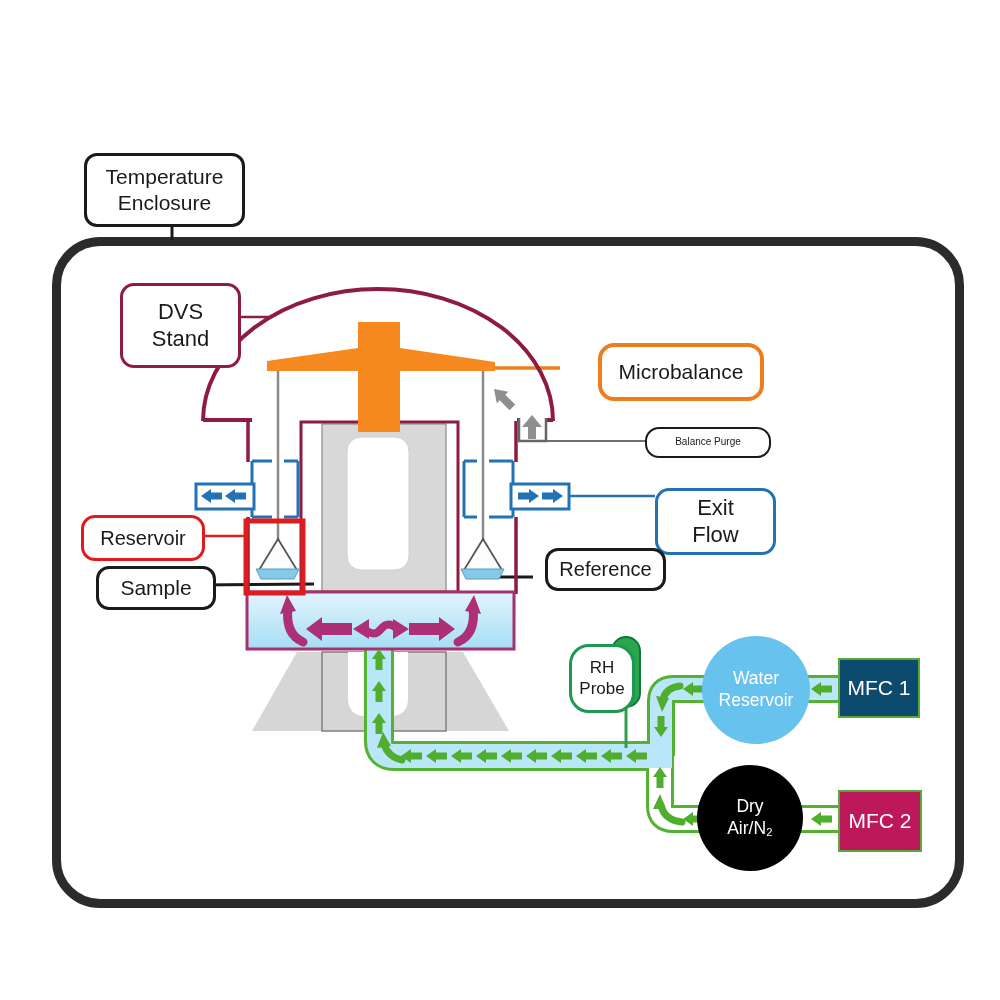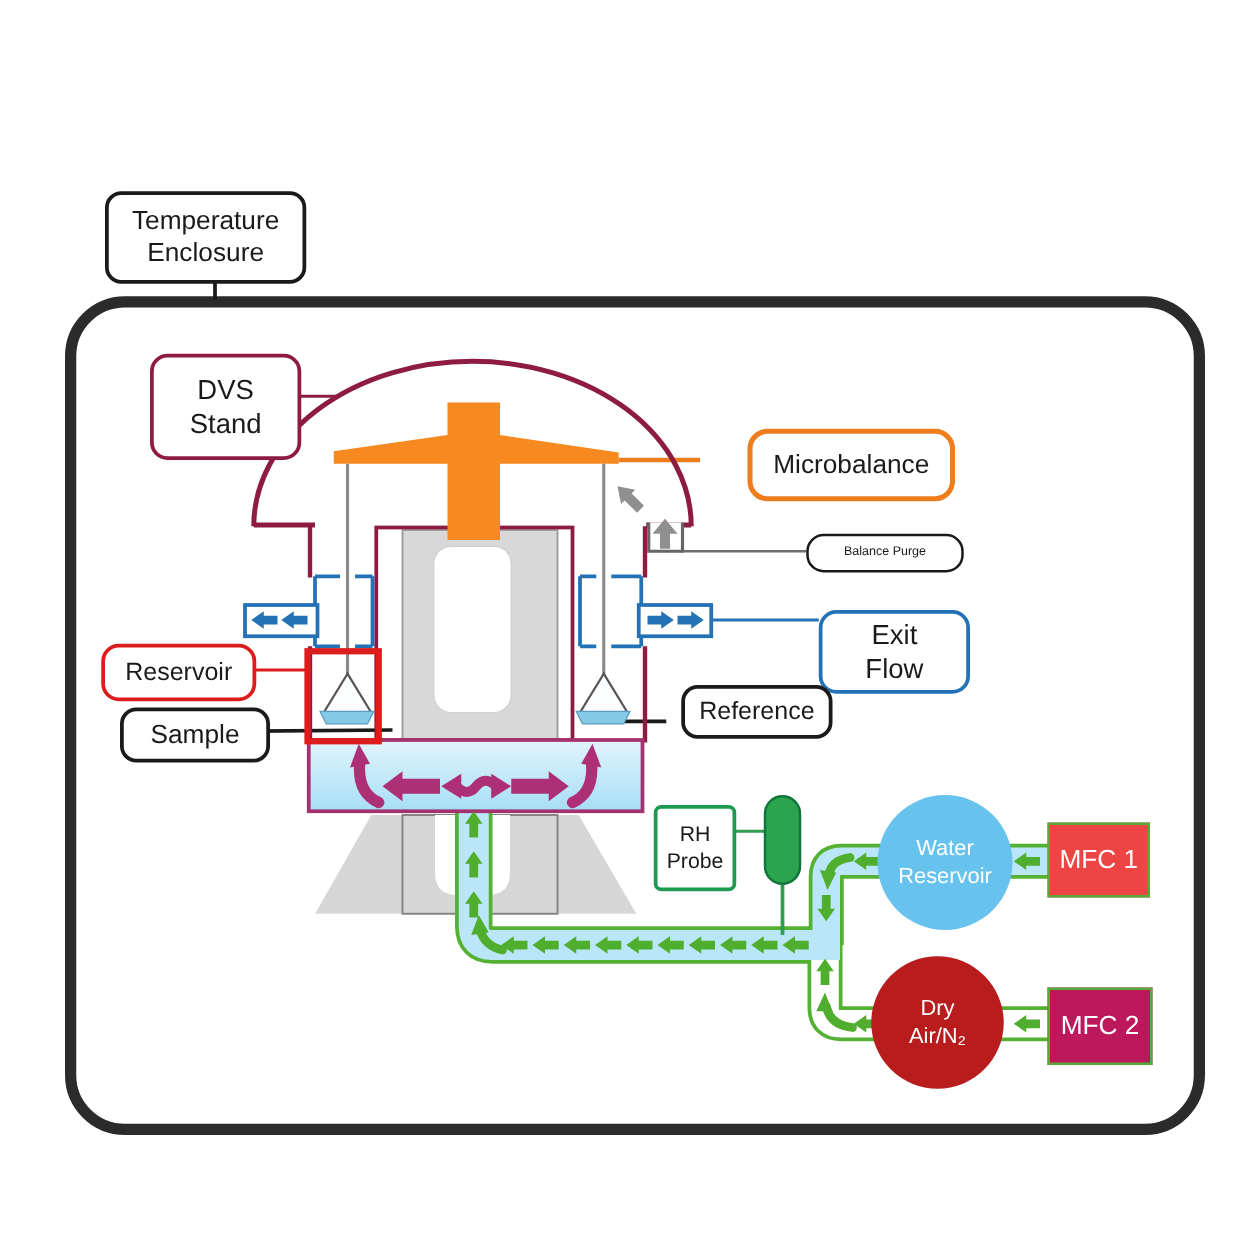--- a/index.html
+++ b/index.html
@@ -8,37 +8,37 @@
   #apparatus{position:absolute;left:0;top:0;width:1000px;height:1000px;}
   .enclosure{position:absolute;left:52px;top:237px;width:912px;height:671px;
              border:9px solid #2b2b2b;border-radius:48px;box-sizing:border-box;background:transparent;}
   .callout{position:absolute;background:#ffffff;display:flex;flex-direction:column;
            align-items:center;justify-content:center;text-align:center;line-height:1.22;z-index:5;}
   .c-black{border:3.5px solid #1a1a1a;border-radius:13px;margin-left:12px;}
   .c-maroon{border:3px solid #8e1c40;border-radius:14px;}
   .c-orange{border:4px solid #ee7d1e;border-radius:16px;}
   .c-blue{border:3.5px solid #2272b5;border-radius:14px;}
   .c-red{border:3.5px solid #dd1d1d;border-radius:14px;}
-  .c-green{border:3px solid #1d9a50;border-radius:6px;}
+  .c-green{border:3px solid #1d9a50;border-radius:20px;margin-left:46px;}
   .pill{border:2px solid #1a1a1a;border-radius:14px;}
   .node{position:absolute;display:flex;flex-direction:column;align-items:center;justify-content:center;
         color:#ffffff;line-height:1.25;z-index:4;}
   .circle{border-radius:50%;}
   .lbl-temp{left:72px;top:153px;width:155px;height:68px;font-size:21px;}
   .lbl-dvs{left:86px;top:283px;width:115px;height:79px;font-size:22px;margin-left:34px;}
   .lbl-micro{left:560px;top:343px;width:158px;height:50px;font-size:21px;margin-left:38px;}
   .lbl-purge{left:645px;top:427px;width:122px;height:27px;font-size:10px;}
   .lbl-exit{left:655px;top:488px;width:115px;height:61px;font-size:22px;}
   .lbl-preheater{left:81px;top:515px;width:118px;height:40px;font-size:20px;}
   .lbl-sample{left:84px;top:566px;width:114px;height:38px;font-size:21px;}
   .lbl-reference{left:533px;top:548px;width:115px;height:37px;font-size:20px;}
   .lbl-rh{left:523px;top:644px;width:60px;height:63px;font-size:17px;}
   .nd-water{left:702px;top:636px;width:108px;height:108px;background:#68c2ee;font-size:17.5px;}
-  .nd-dry{left:697px;top:765px;width:106px;height:106px;background:#b91c1c;font-size:17.5px;}
-  .nd-mfc1{left:838px;top:658px;width:82px;height:60px;background:#ef4444;border:2px solid #57a93a;box-sizing:border-box;font-size:21px;}
+  .nd-dry{left:697px;top:765px;width:106px;height:106px;background:#000000;font-size:17.5px;}
+  .nd-mfc1{left:838px;top:658px;width:82px;height:60px;background:#0c4a6e;border:2px solid #57a93a;box-sizing:border-box;font-size:21px;}
   .nd-mfc2{left:838px;top:790px;width:84px;height:62px;background:#be185d;border:2px solid #57a93a;box-sizing:border-box;font-size:21px;}
 </style>
 </head>
 <body>
 
 <div id="stage">
 
   <div class="enclosure"></div>
 
   <svg id="apparatus" viewBox="0 0 1000 1000">

